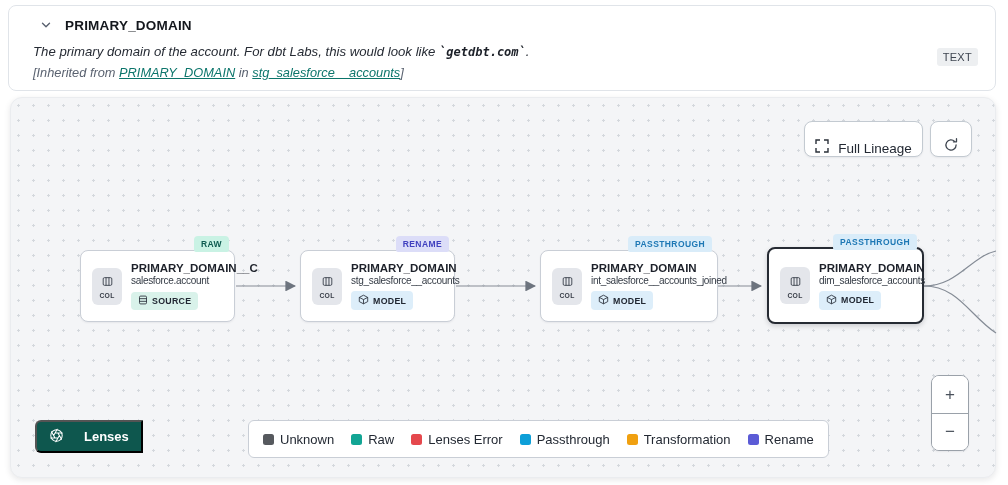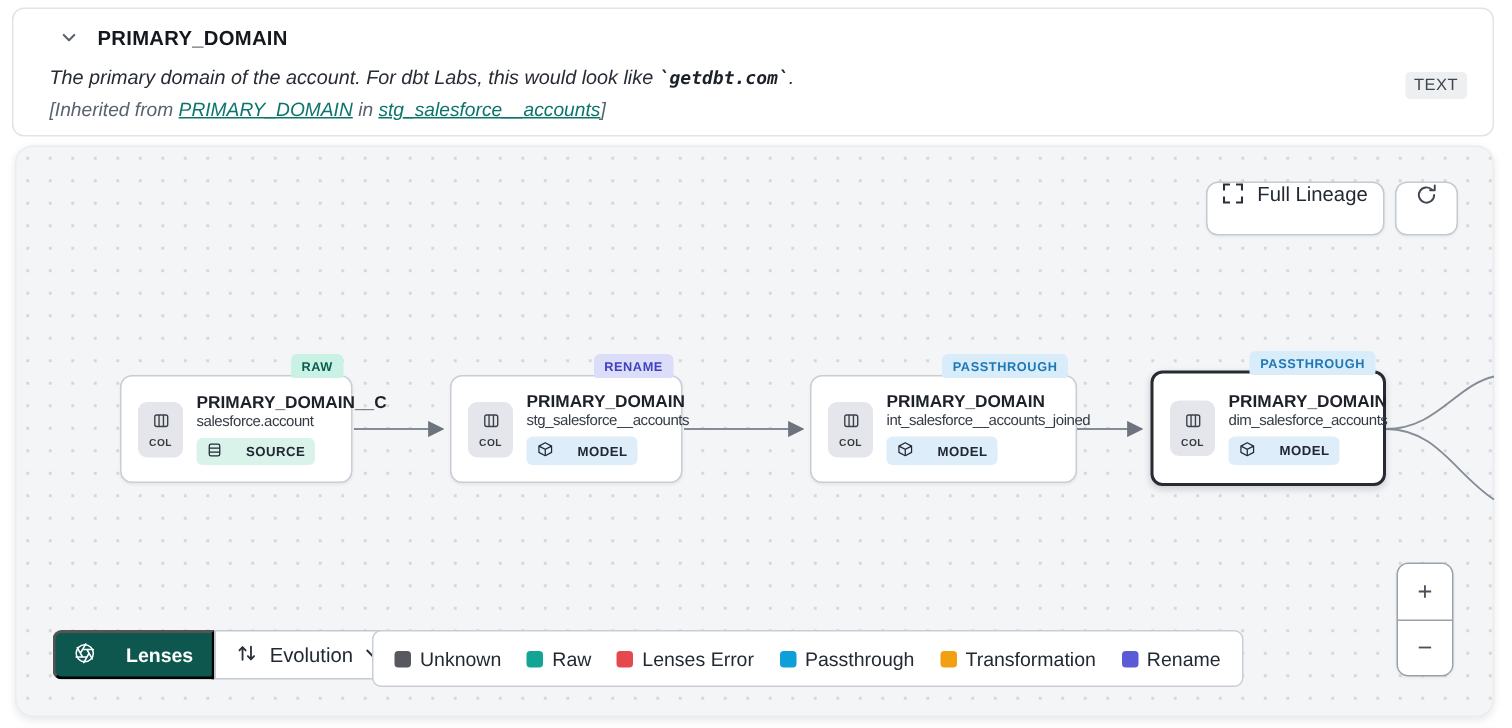--- a/index.html
+++ b/index.html
@@ -37,28 +37,28 @@
     font-size:8.5px; font-weight:700; letter-spacing:.4px; padding:0 7px; border-radius:4px 4px 2px 2px; }
   .badge-raw { background:#c9f2e4; color:#0d5b50; }
   .badge-rename { background:#dcddf8; color:#4040bf; }
   .badge-passthrough { background:#d9ecf9; color:#1e78b5; }
   .col-chip { flex:0 0 30px; width:30px; height:37px; background:#e4e6eb; border-radius:6px;
     display:flex; flex-direction:column; align-items:center; justify-content:center; gap:1px; }
   .col-chip .col-text { font-size:6.8px; font-weight:700; color:#373d47; letter-spacing:.3px; }
   .node-body { min-width:0; }
   .node-title { font-size:11.5px; font-weight:700; color:#1d212a; margin-bottom:1px; white-space:nowrap; }
   .node-subtitle { font-size:10px; letter-spacing:-.3px; color:#343b45; margin-bottom:5px; white-space:nowrap; }
-  .resource-badge { display:inline-flex; align-items:center; gap:16px; font-size:8.8px; font-weight:700;
+  .resource-badge { display:inline-flex; align-items:center; gap:4px; font-size:8.8px; font-weight:700;
     color:#222833; padding:3px 7px; border-radius:4px; letter-spacing:.3px; }
   .resource-source { background:#d9f2ea; }
   .resource-model { background:#ddeefa; }
 
   
   .btn { position:absolute; background:#fff; border:1px solid #c3cad1; border-radius:8px; z-index:3;
-    display:flex; align-items:flex-start; justify-content:center; gap:9px; font-size:13.5px; color:#232933;
+    display:flex; align-items:flex-end; justify-content:center; gap:9px; font-size:13.5px; color:#232933;
     box-shadow:0 1px 2px rgba(20,24,32,.06); cursor:pointer; }
   .btn-full-lineage { left:804px; top:121px; width:119px; height:36px; }
   .btn-refresh { left:930px; top:121px; width:42px; height:36px; }
 
   .lenses-group { position:absolute; left:35px; top:420px; height:33px; display:flex; z-index:3; }
   .lenses-btn { display:flex; align-items:center; gap:20px; padding:0 12px; border-radius:6px 0 0 6px;
     color:#fff; font-size:13px; font-weight:700; cursor:pointer; }
   .lens-select { display:flex; align-items:center; gap:8px; padding:0 13px; background:#fff;
     border:1px solid #c3cad1; border-radius:0 6px 6px 0; font-size:13.5px; color:#232933; cursor:pointer; }
 
@@ -215,30 +215,20 @@
   </button>
 
   <div class="lenses-group">
     <button class="lenses-btn" style="background: rgb(14, 87, 78);">
       <span><svg width="15" height="15" viewBox="0 0 16 16">
             <circle cx="8" cy="8" r="6.1" stroke="#fff" stroke-width="1.1" fill="none"></circle>
             <path d="M9.54 5.33 13.37 11.96M6.46 5.33H14.11M4.92 8 8.75 1.37M6.46 10.67 2.63 4.04M9.54 10.67H1.89M11.08 8 7.25 14.63" stroke="#fff" stroke-width="1.1" fill="none" stroke-linecap="round"></path>
           </svg></span>
       <span>Lenses</span>
     </button>
-    <button class="lens-select">
-      <span><svg width="15" height="15" viewBox="0 0 16 16">
-            <path d="M5 12.6V3.8M2.8 6 5 3.6 7.2 6" stroke="#2a3039" stroke-width="1.3" fill="none" stroke-linecap="round" stroke-linejoin="round"></path>
-            <path d="M11 3.4v8.8M8.8 10 11 12.4 13.2 10" stroke="#2a3039" stroke-width="1.3" fill="none" stroke-linecap="round" stroke-linejoin="round"></path>
-          </svg></span>
-      <span>Evolution</span>
-      <span><svg width="11" height="11" viewBox="0 0 12 12">
-            <path d="M2 4 6 8.2 10 4" stroke="#2a3039" stroke-width="1.4" fill="none" stroke-linecap="round" stroke-linejoin="round"></path>
-          </svg></span>
-    </button>
   </div>
 
   <div class="legend">
     <span class="legend-item">
         <span class="swatch" style="background: rgb(86, 89, 94);"></span>
         <span>Unknown</span>
       </span>
     <span class="legend-item">
         <span class="swatch" style="background: rgb(18, 165, 148);"></span>
         <span>Raw</span>

